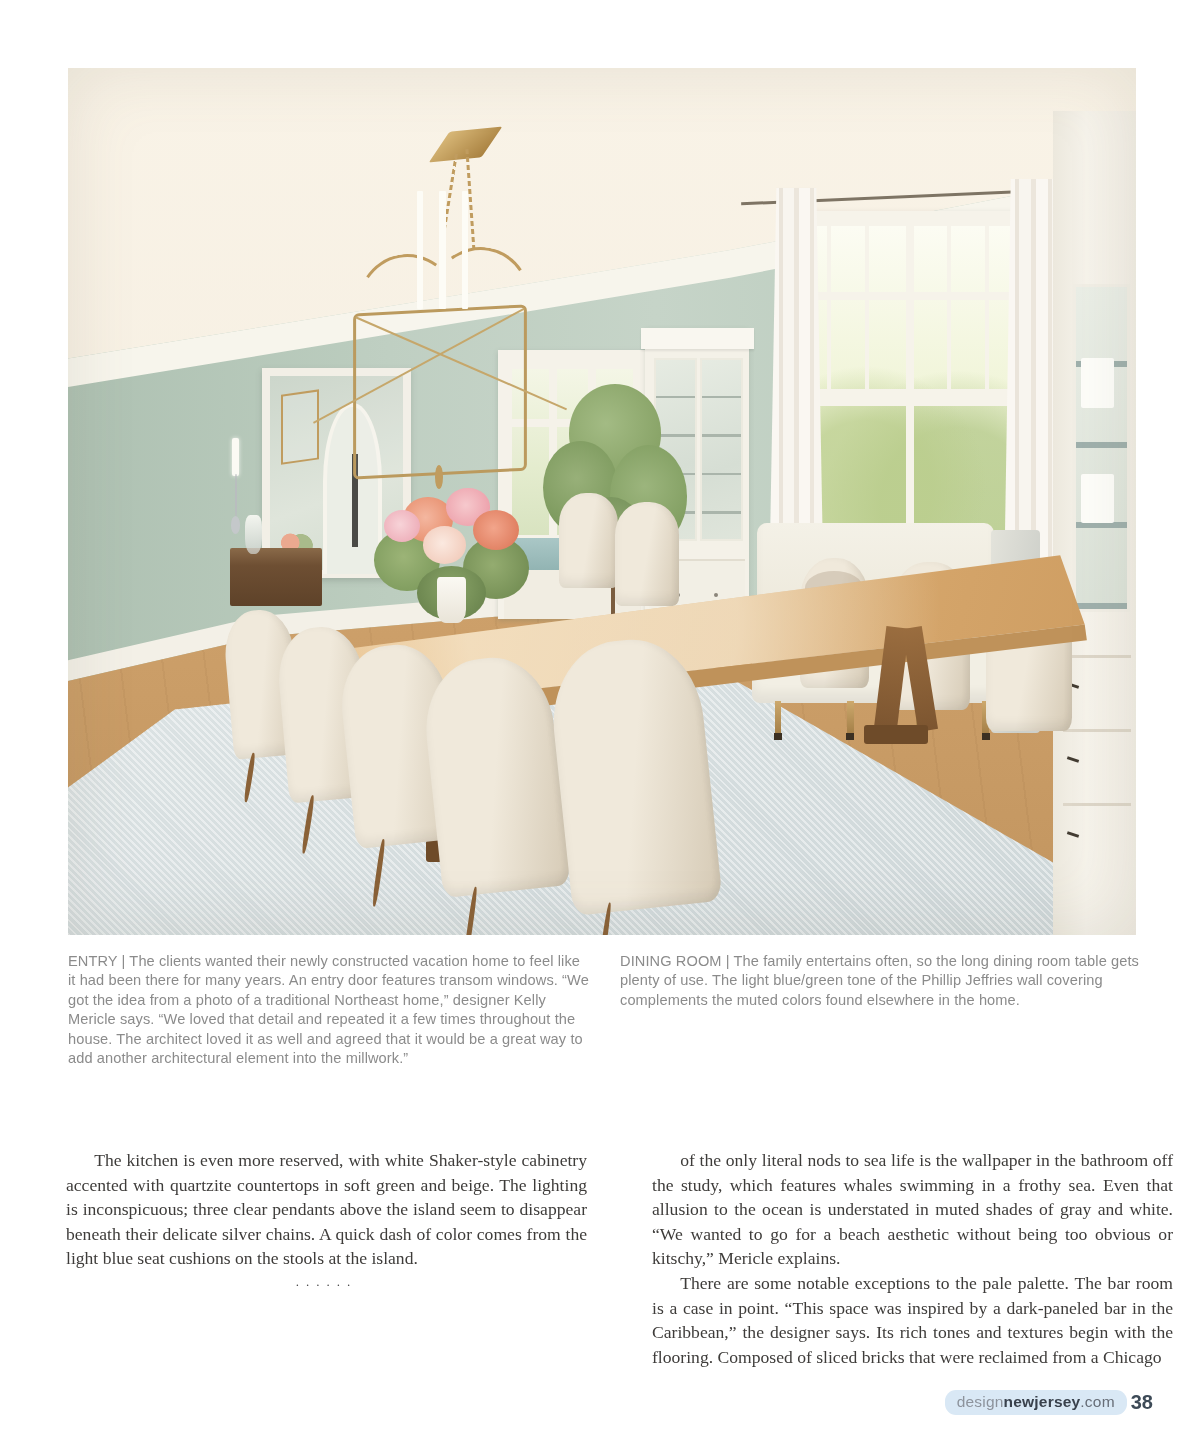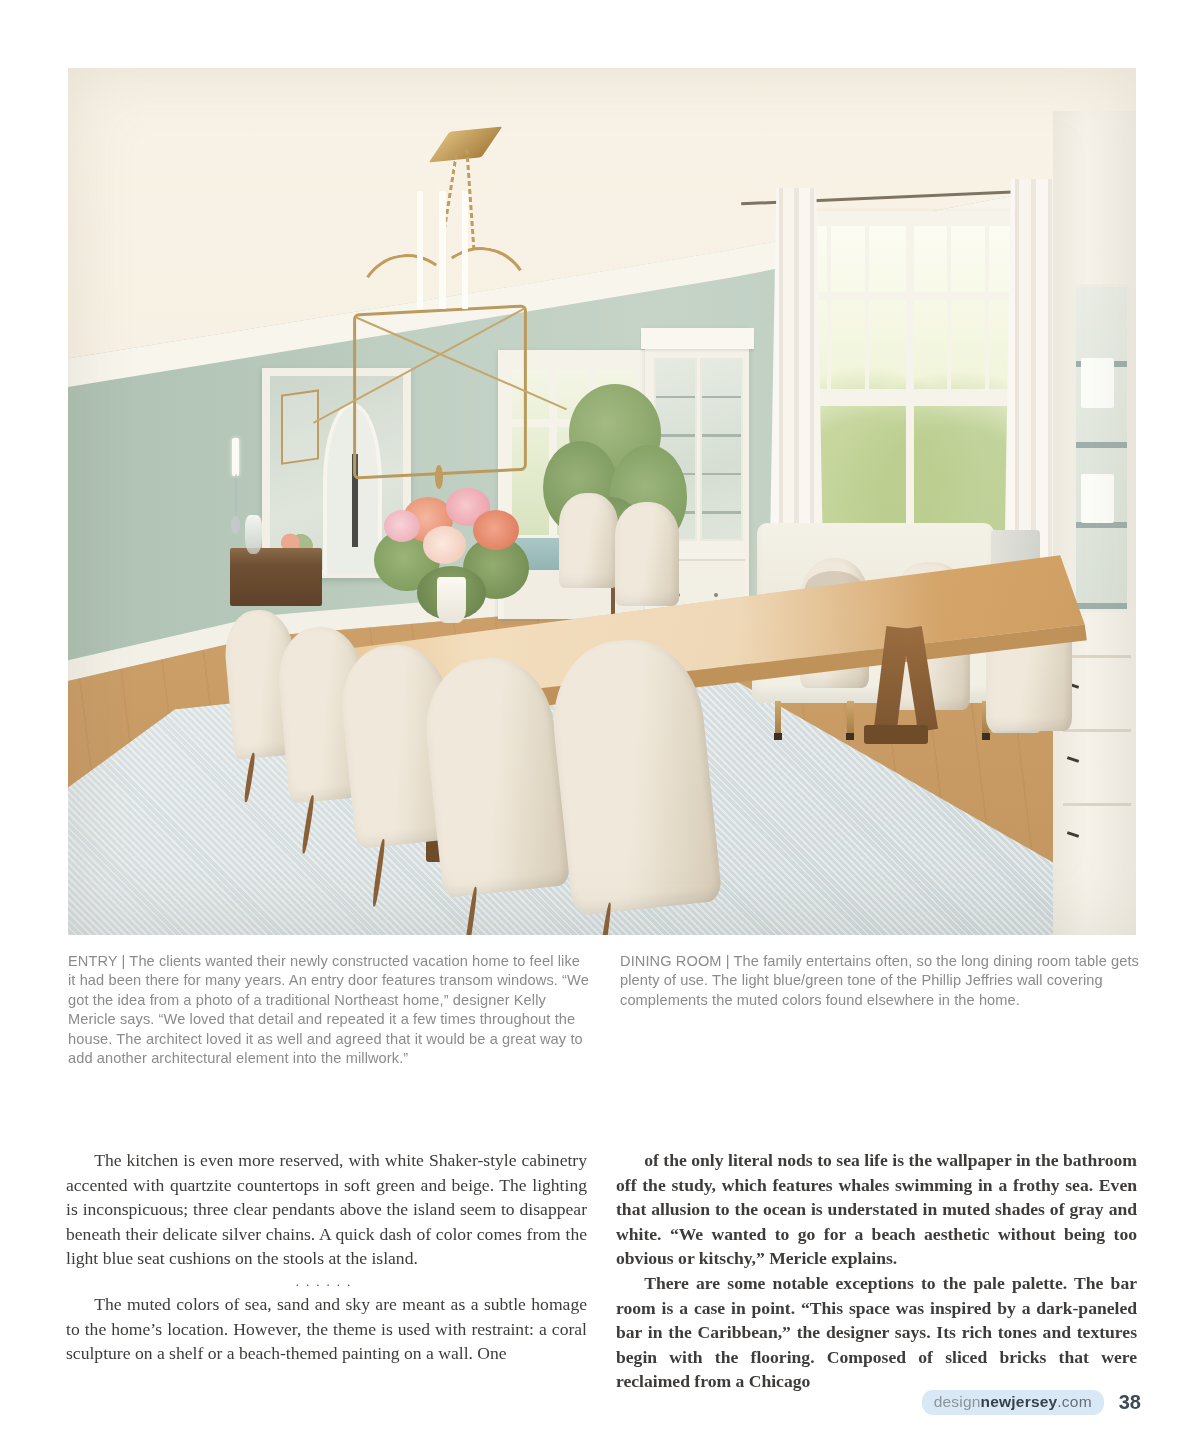--- a/index.html
+++ b/index.html
@@ -190,24 +190,24 @@
   .caption.c-left{left:68px;}
   .caption.c-right{left:620px;}
 
   
   .article-col{position:absolute;top:1148px;width:521px;
     font-family:"Liberation Serif",serif;font-size:17.6px;line-height:24.6px;
     color:var(--body_text,#3e3c3a);text-align:justify;}
   .article-col .para{text-indent:1.6em;margin:0;}
   .article-col .sep{text-indent:0;text-align:center;letter-spacing:7px;font-size:13px;line-height:16px;color:#4a4a4a;margin:3px 0 2px 0;}
   .col-left{left:66px;}
-  .col-right{left:616px;font-weight:bold;}
-
-  
-  .footer{position:absolute;top:1390px;right:58px;display:flex;align-items:center;gap:15px;}
+  .col-right{left:652px;}
+
+  
+  .footer{position:absolute;top:1390px;right:46px;display:flex;align-items:center;gap:4px;}
   .site-pill{background:var(--footer_pill,#d9e8f5);border-radius:11px;padding:3px 12px 4px 12px;
     font-size:15.5px;letter-spacing:.2px;font-family:"Liberation Sans",sans-serif;}
   .site-pill .pfx{color:var(--footer_gray,#8d939c);font-weight:400;}
   .site-pill .bld{color:var(--footer_dark,#39414c);font-weight:700;}
   .site-pill .sfx{color:#676d77;font-weight:400;}
   .page-number{font-family:"Liberation Sans",sans-serif;font-weight:700;font-size:20px;color:var(--page_num,#3d4a57);}
 </style>
 </head>
 <body>
 
@@ -354,21 +354,20 @@
 
   <div class="vignette"></div>
 </div>
 
 <div class="caption c-left">ENTRY | The clients wanted their newly constructed vacation home to feel like it had been there for many years. An entry door features transom windows. “We got the idea from a photo of a traditional Northeast home,” designer Kelly Mericle says. “We loved that detail and repeated it a few times throughout the house. The architect loved it as well and agreed that it would be a great way to add another architectural element into the millwork.”</div>
 <div class="caption c-right">DINING ROOM | The family entertains often, so the long dining room table gets plenty of use. The light blue/green tone of the Phillip Jeffries wall covering complements the muted colors found elsewhere in the home.</div>
 
 <div class="article-col col-left">
   <p class="para">The kitchen is even more reserved, with white Shaker-style cabinetry accented with quartzite countertops in soft green and beige. The lighting is inconspicuous; three clear pendants above the island seem to disappear beneath their delicate silver chains. A quick dash of color comes from the light blue seat cushions on the stools at the island.</p>
   <p class="sep">......</p>
-  <p class="para">The muted colors of sea, sand and sky are meant as a subtle homage to the home’s location. However, the theme is used with restraint: a coral sculpture on a shelf or a beach-themed painting on a wall. One</p>
 </div>
 <div class="article-col col-right">
   <p class="para">of the only literal nods to sea life is the wallpaper in the bathroom off the study, which features whales swimming in a frothy sea. Even that allusion to the ocean is understated in muted shades of gray and white. “We wanted to go for a beach aesthetic without being too obvious or kitschy,” Mericle explains.</p>
   <p class="para">There are some notable exceptions to the pale palette. The bar room is a case in point. “This space was inspired by a dark-paneled bar in the Caribbean,” the designer says. Its rich tones and textures begin with the flooring. Composed of sliced bricks that were reclaimed from a Chicago</p>
 </div>
 
 <div class="footer">
   <span class="site-pill"><span class="pfx">design</span><span class="bld">newjersey</span><span class="sfx">.com</span></span>
   <span class="page-number">38</span>
 </div>

